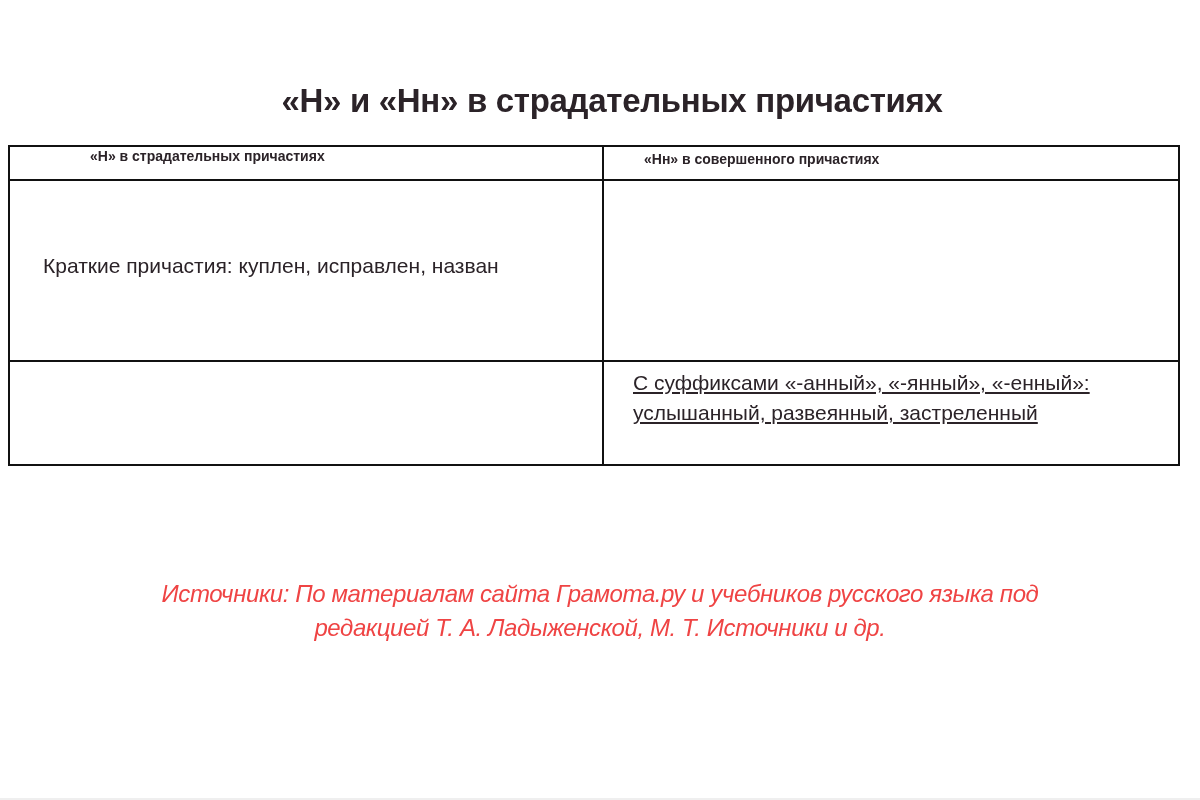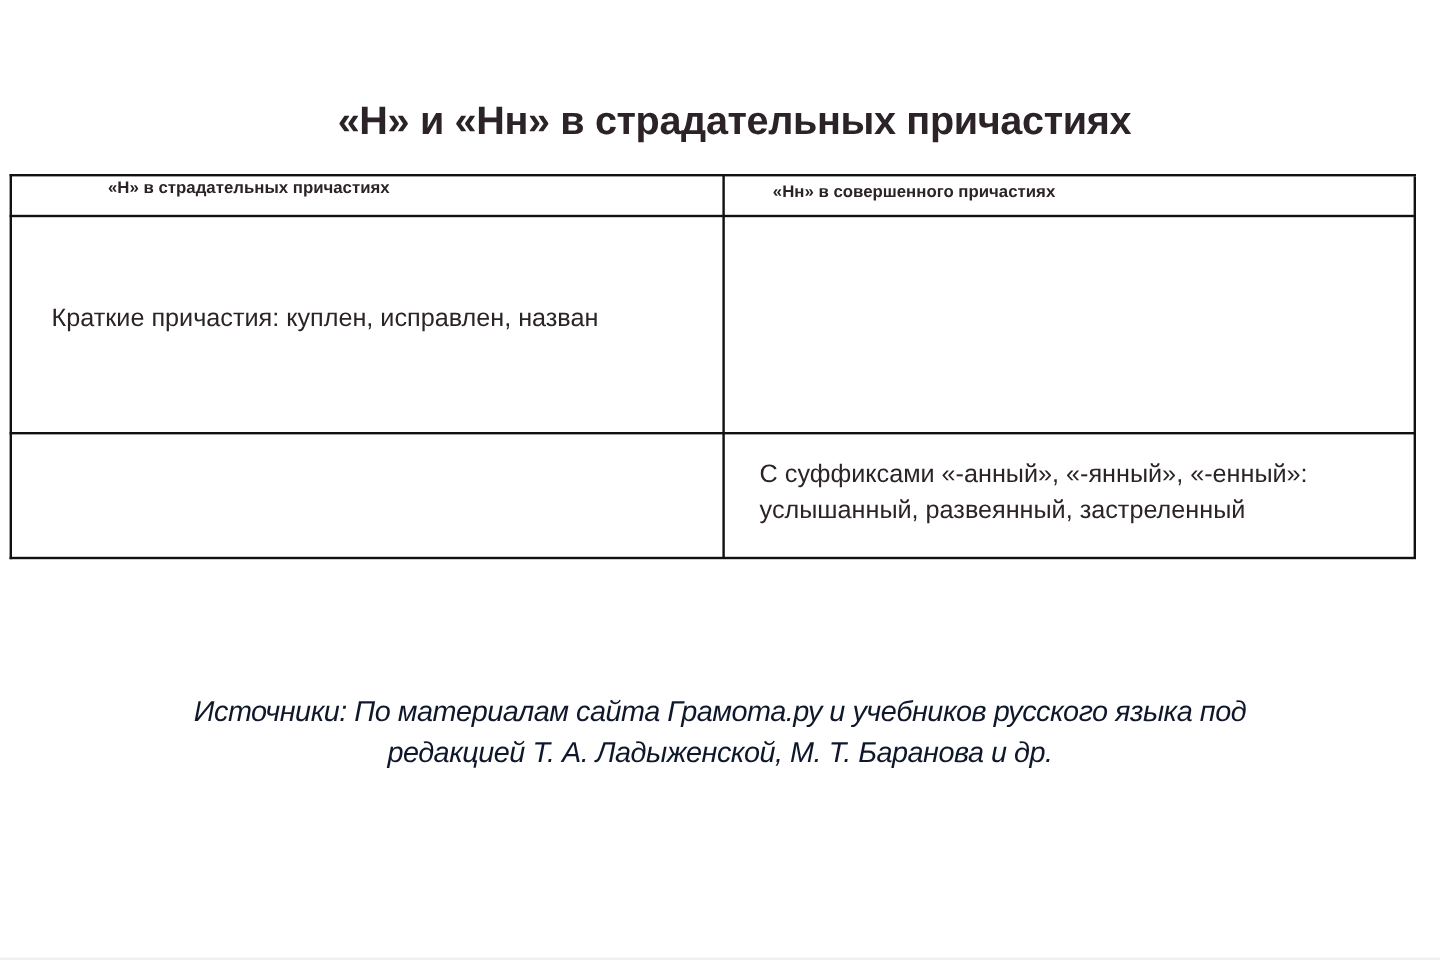--- a/index.html
+++ b/index.html
@@ -53,21 +53,21 @@
     }
     .footer-note {
       position: absolute;
       left: 0;
       top: 577px;
       width: 1200px;
       text-align: center;
       font-size: 24px;
       line-height: 34px;
       font-style: italic;
-      color: #0f172a;
+      color: #ef4444;
       letter-spacing: -0.4px;
     }
     .bottom-rule {
       position: absolute;
       left: 0;
       top: 798px;
       width: 1200px;
       height: 2px;
       background: #efefef;
     }
@@ -89,21 +89,21 @@
   <div class="line" style="left:0; top:34px; width:1172px; height:2px;"></div>
 
   <div class="line" style="left:0; top:215px; width:1172px; height:2px;"></div>
 
   <div class="header-text" style="left:82px; top:3px;">«Н» в страдательных причастиях</div>
   <div class="header-text" style="left:636px; top:6px;">«Нн» в совершенного причастиях</div>
 
   <div class="cell-text" style="left:35px; top:62px; width:540px;margin-top:44px;">Краткие причастия: куплен, исправлен, назван</div>
 
   <div class="cell-text" style="left:35px; top:230px; width:540px;"></div>
-  <div class="cell-text" style="left:625px; top:236px; width:500px;">С суффиксами «-анный», «-янный», «-енный»: услышанный, развеянный, застреленный</div>
+  <div class="cell-text" style="left:625px; top:223px; width:500px;text-decoration:underline;">С суффиксами «-анный», «-янный», «-енный»: услышанный, развеянный, застреленный</div>
 </div>
 
 <div class="footer-note">
   <div>Источники: По материалам сайта Грамота.ру и учебников русского языка под</div>
-  <div>редакцией Т. А. Ладыженской, М. Т. Баранова и др.</div>
+  <div>редакцией Т. А. Ладыженской, М. Т. Источники и др.</div>
 </div>
 
 <div class="bottom-rule"></div>
 
 </body></html>

